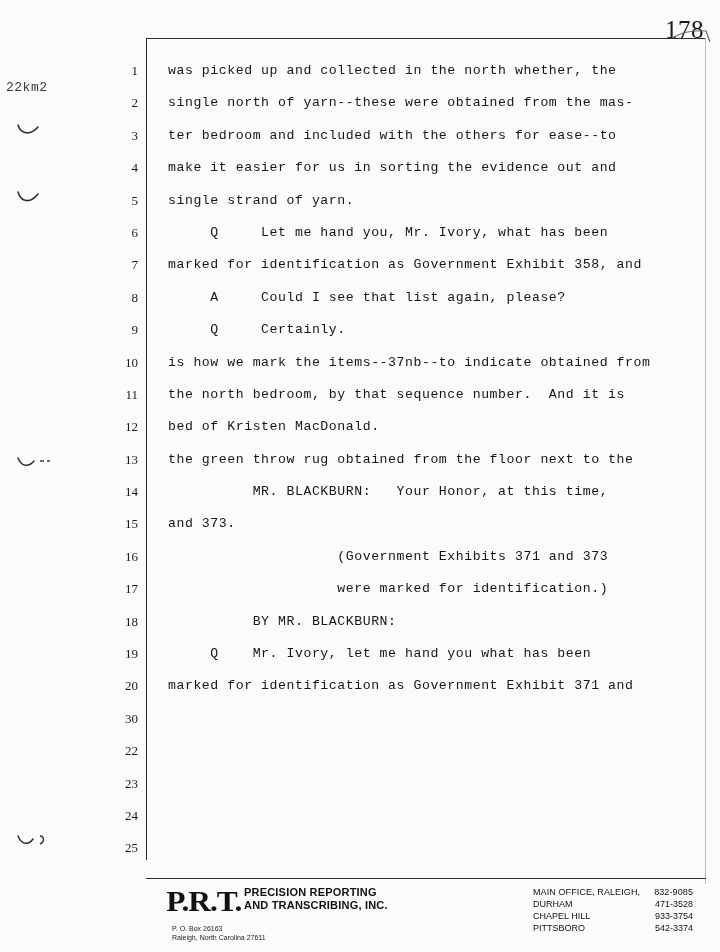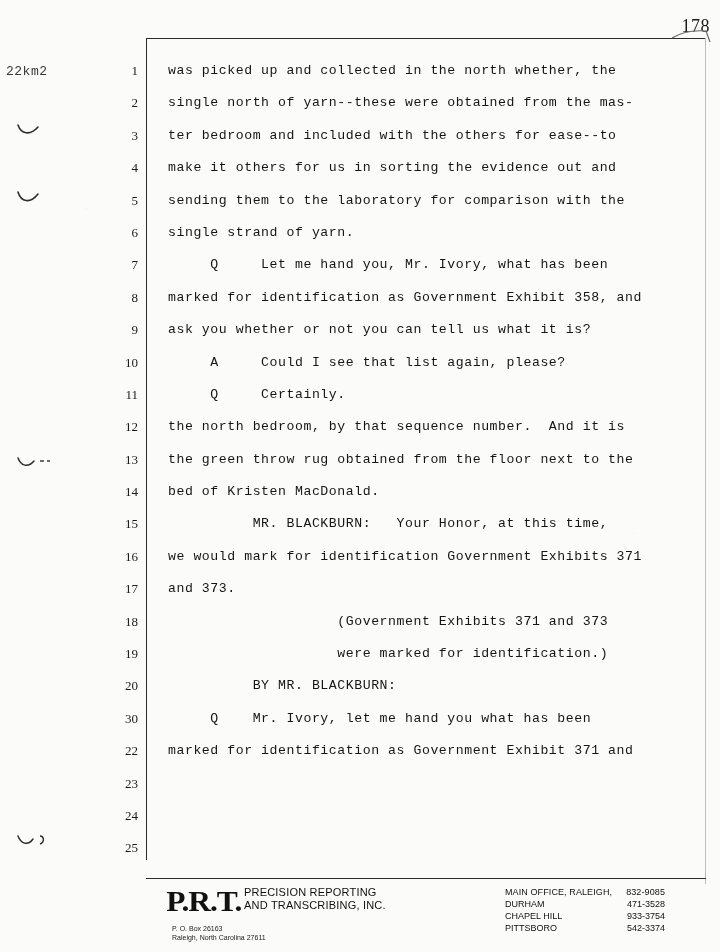--- a/index.html
+++ b/index.html
@@ -30,33 +30,33 @@
       radial-gradient(circle at 12% 22%, rgba(0,0,0,0.03) 0 1px, transparent 1px),
       radial-gradient(circle at 68% 8%, rgba(0,0,0,0.025) 0 1px, transparent 1px),
       radial-gradient(circle at 34% 74%, rgba(0,0,0,0.02) 0 1px, transparent 1px),
       radial-gradient(circle at 88% 56%, rgba(0,0,0,0.02) 0 1px, transparent 1px);
   }
 
   
   .page-number {
     position: absolute;
     top: 16px;
-    right: 10px;
+    right: 16px;
     font-family: "Liberation Serif", serif;
-    font-size: 18px;
+    font-size: 25px;
     letter-spacing: 0.5px;
     color: #1a1a1a;
     font-weight: 400;
   }
 
   
   .margin-stamp {
     position: absolute;
     left: 6px;
-    top: 64px;
+    top: 80px;
     font-family: "Liberation Mono", monospace;
     font-size: 13px;
     color: #3a3a3a;
     letter-spacing: 0.5px;
   }
 
   
   .margin-mark {
     position: absolute;
     left: 16px;
@@ -172,34 +172,36 @@
   }
   .firm-name {
     position: absolute;
     left: 244px;
     top: 8px;
     font-family: "Liberation Sans", sans-serif;
     font-size: 11px;
     color: #111;
     line-height: 13px;
     letter-spacing: 0.2px;
+    font-weight: bold;
   }
   .contacts {
     position: absolute;
     left: 505px;
     top: 8px;
     font-family: "Liberation Sans", sans-serif;
     font-size: 9px;
     color: #111;
     line-height: 12px;
   }
   .contacts .row {
     display: flex;
     justify-content: space-between;
     width: 160px;
+    margin-left: 28px;
   }
   .contacts .main-office {
     letter-spacing: 0.1px;
   }
 </style>
 </head>
 <body>
 
 <div class="page">
 
@@ -268,33 +270,31 @@
     <div>22</div>
     <div>23</div>
     <div>24</div>
     <div>25</div>
   </div>
 
   <div class="transcript">
     <div class="tline">was picked up and collected in the north whether, the</div>
     <div class="tline">single north of yarn--these were obtained from the mas-</div>
     <div class="tline">ter bedroom and included with the others for ease--to</div>
-    <div class="tline">make it others for us in sorting the evidence out and</div>
-    <div class="tline">sending them to the laboratory for comparison with the</div>
+    <div class="tline">make it easier for us in sorting the evidence out and</div>
     <div class="tline">single strand of yarn.</div>
     <div class="tline">     Q     Let me hand you, Mr. Ivory, what has been</div>
     <div class="tline">marked for identification as Government Exhibit 358, and</div>
-    <div class="tline">ask you whether or not you can tell us what it is?</div>
     <div class="tline">     A     Could I see that list again, please?</div>
     <div class="tline">     Q     Certainly.</div>
+    <div class="tline">is how we mark the items--37nb--to indicate obtained from</div>
     <div class="tline">the north bedroom, by that sequence number.  And it is</div>
+    <div class="tline">bed of Kristen MacDonald.</div>
     <div class="tline">the green throw rug obtained from the floor next to the</div>
-    <div class="tline">bed of Kristen MacDonald.</div>
     <div class="tline">          MR. BLACKBURN:   Your Honor, at this time,</div>
-    <div class="tline">we would mark for identification Government Exhibits 371</div>
     <div class="tline">and 373.</div>
     <div class="tline">                    (Government Exhibits 371 and 373</div>
     <div class="tline">                    were marked for identification.)</div>
     <div class="tline">          BY MR. BLACKBURN:</div>
     <div class="tline">     Q    Mr. Ivory, let me hand you what has been</div>
     <div class="tline">marked for identification as Government Exhibit 371 and</div>
   </div>
 
   <div class="footer">
     <div class="footer-rule"></div>

